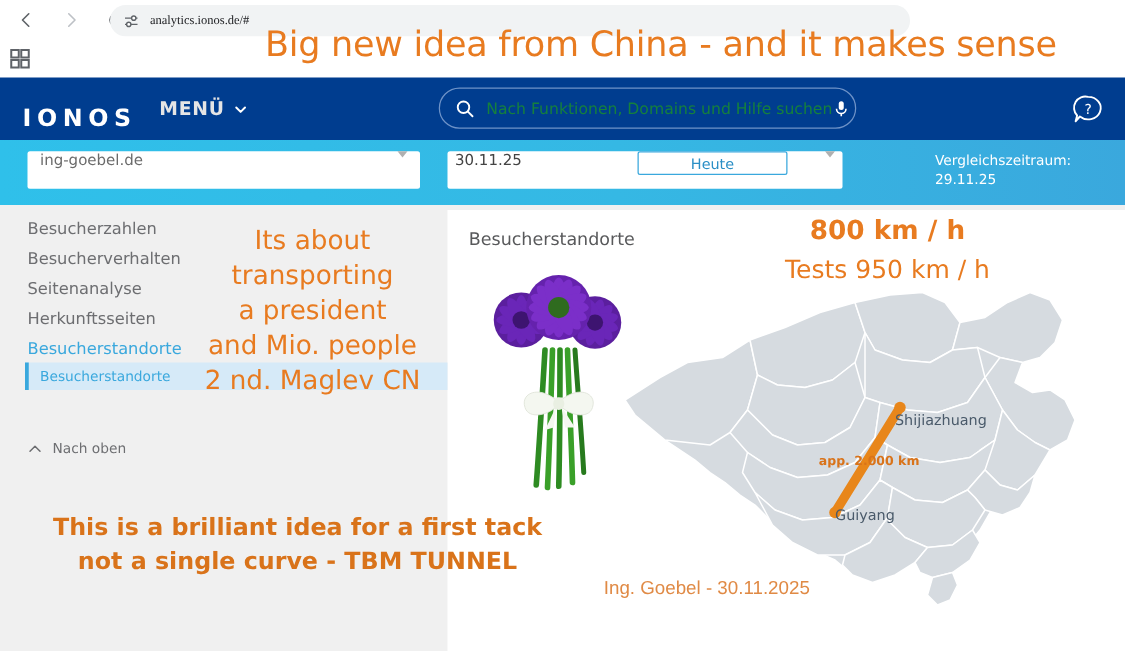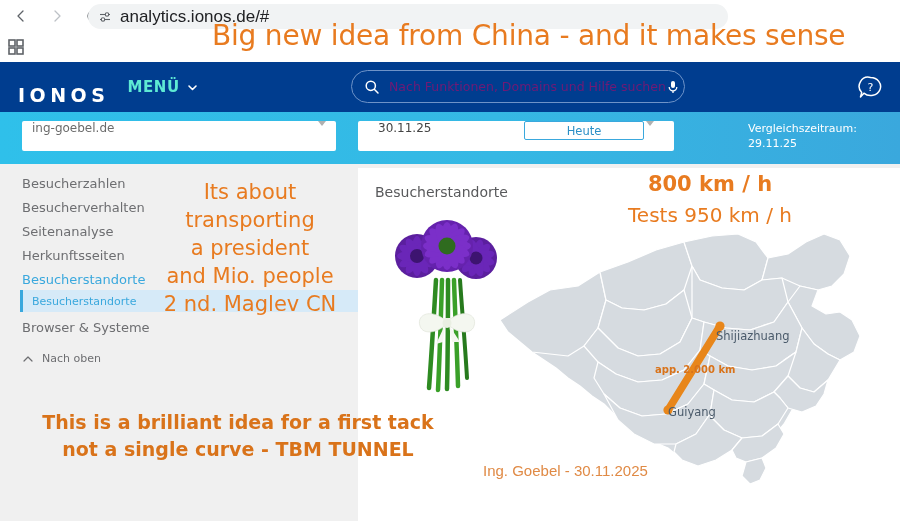--- a/index.html
+++ b/index.html
@@ -30,22 +30,22 @@
   .omnibox {
     position: absolute; left: 88px; top: 4px; width: 640px; height: 25px;
     background: #f1f3f4; border-radius: 13px;
     display: flex; align-items: center; padding: 0 10px; cursor: text;
   }
   .omnibox .site-icon {
     width: 14px; height: 14px; margin-right: 8px;
     display: flex; align-items: center; justify-content: center;
   }
   .omnibox .url {
-    font-size: 17px; color: #202124;
-    font-family: Liberation Sans, sans-serif; white-space: nowrap;
+    font-size: 10px; color: #202124;
+    font-family: Liberation Serif, serif; white-space: nowrap;
   }
   .bookmark-row {
     position: absolute; left: 0; top: 32px; width: 900px; height: 30px;
   }
   .apps-icon {
     position: absolute; left: 6px; top: 5px; width: 20px; height: 20px;
     display: flex; align-items: center; justify-content: center; cursor: pointer;
   }
 
   
@@ -60,52 +60,52 @@
   .ionos-header {
     position: absolute; left: 0; top: 62px; width: 900px; height: 50px;
     background: #003d8f;
     display: flex; align-items: center;
   }
   .ionos-logo {
     margin-left: 18px; color: #ffffff; font-size: 19px; font-weight: 700;
     letter-spacing: 4.5px; font-family: "DejaVu Sans", sans-serif; margin-top: 16px;
   }
   .menu-btn {
-    margin-left: 18px; color: #5eead4; font-size: 15px; font-weight: 700;
+    margin-left: 18px; color: #e5e5e5; font-size: 15px; font-weight: 700;
     letter-spacing: 0.6px; display: flex; align-items: center; cursor: pointer;
     font-family: "DejaVu Sans", sans-serif;
   }
   .menu-chev { margin-left: 6px; display: inline-flex; }
   .search-box {
     position: absolute; left: 351px; top: 70px; width: 334px; height: 33px;
     border: 1px solid #6e93c8; border-radius: 17px;
     display: flex; align-items: center; padding: 0 12px; cursor: text;
     background: transparent;
   }
   .search-box .s-icon { display: flex; margin-right: 9px; }
   .search-box .s-text {
-    color: #701a75; font-size: 12.5px; flex: 1; white-space: nowrap;
+    color: #15803d; font-size: 12.5px; flex: 1; white-space: nowrap;
     font-family: "DejaVu Sans", sans-serif;
   }
   .search-box .mic-icon { display: flex; cursor: pointer; }
   .help-icon {
     position: absolute; right: 16px; top: 74px; cursor: pointer; display: flex;
   }
 
   
   .filter-bar {
     position: absolute; left: 0; top: 112px; width: 900px; height: 52px;
     background: linear-gradient(to right, #2fc0ea 0%, #35b8e4 55%, #3aa8dd 100%);
   }
   .select-box {
     position: absolute; background: #ffffff; border-radius: 2px;
     display: flex; align-items: flex-start; cursor: pointer;
   }
   .sel-domain { left: 22px; top: 121px; width: 314px; height: 30px; padding: 0 10px; }
-  .sel-date   { left: 358px; top: 121px; width: 316px; height: 30px; padding: 0 20px; }
+  .sel-date   { left: 358px; top: 121px; width: 316px; height: 30px; padding: 0 6px; }
   .sel-text {
     font-size: 12px; color: #6b6b6b; flex: 1; white-space: nowrap;
     font-family: "DejaVu Sans", sans-serif;
   }
   .date-val {
     font-size: 12px; color: #444; white-space: nowrap; width: 146px;
     font-family: "DejaVu Sans", sans-serif;
   }
   .heute-pill {
     width: 120px; height: 19px; border: 1px solid #3aa8dd; border-radius: 2px;
@@ -312,21 +312,20 @@
 
   <div class="body-bg"></div>
   <div class="panel-white"></div>
 
   <div class="sidebar">
     <div class="nav-item" style="top:8px">Besucherzahlen</div>
     <div class="nav-item" style="top:32px">Besucherverhalten</div>
     <div class="nav-item" style="top:56px">Seitenanalyse</div>
     <div class="nav-item" style="top:80px">Herkunftsseiten</div>
     <div class="nav-item active" style="top:104px">Besucherstandorte</div>
-    <div class="nav-item" style="top:152px">Browser &amp; Systeme</div>
   </div>
   <div class="sub-highlight"></div>
   <div class="sub-bar"></div>
   <div class="sub-item">Besucherstandorte</div>
 
   <div class="nach-oben">
     <span class="chev">
       <svg width="12" height="12" viewBox="0 0 12 12">
           <path d="M2 8 L6 4 L10 8" fill="none" stroke="#6d6e71" stroke-width="1.2" stroke-linecap="round" stroke-linejoin="round"></path>
         </svg>

